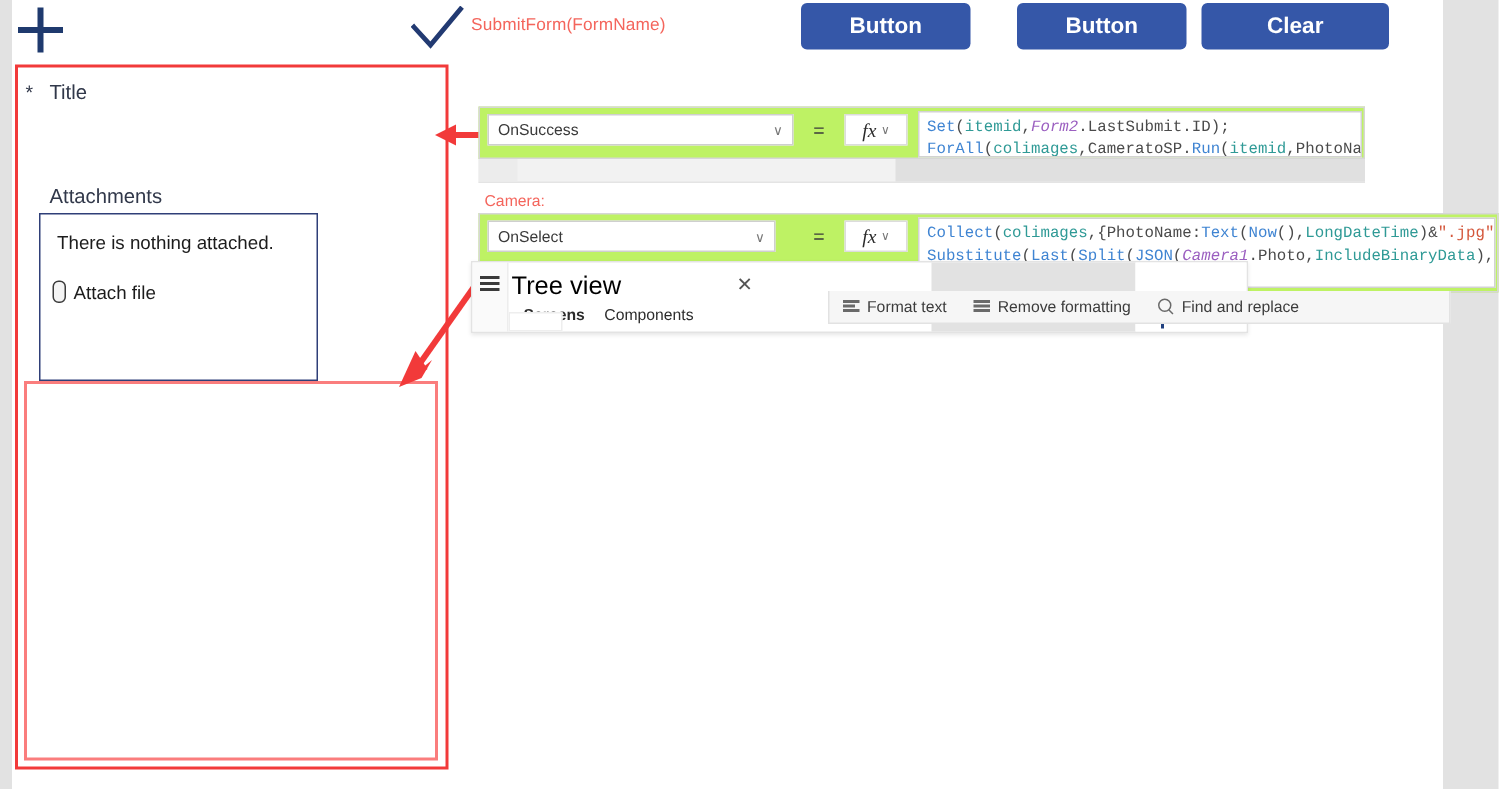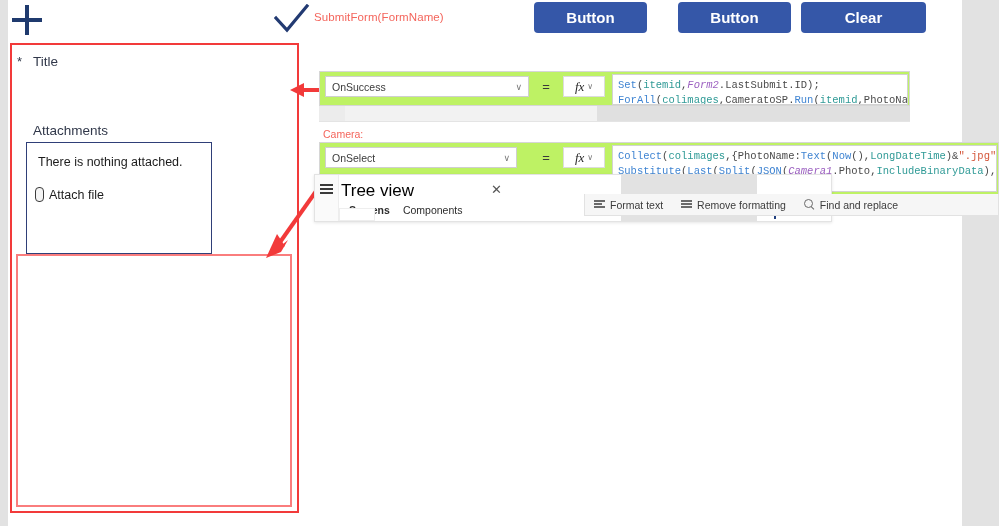--- a/index.html
+++ b/index.html
@@ -183,21 +183,21 @@
   .tp-grayblk{position:absolute;left:306px;top:0;width:136px;height:46px;background:#e2e2e2;}
   .tp-whiteblk{position:absolute;left:442px;top:0;width:74px;height:46px;background:#ffffff;}
   .tp-plus{position:absolute;left:448px;top:22px;width:24px;height:22px;}
   .tp-plus::before,.tp-plus::after{content:"";position:absolute;background:#21407f;}
   .tp-plus::before{left:11px;top:0;width:2px;height:22px;}
   .tp-plus::after{left:0;top:16px;width:24px;height:2px;}
   .tp-smallbox{position:absolute;left:24px;top:33px;width:36px;height:13px;background:#fff;border:1px solid #eee;box-sizing:border-box;}
 
   
   .fmtbar{
-    position:absolute;left:584px;top:194px;width:415px;height:22px;
+    position:absolute;left:552px;top:194px;width:415px;height:22px;
     background:#f6f6f6;border:1px solid #e2e2e2;border-top:none;box-sizing:border-box;
     display:flex;align-items:center;padding-left:9px;gap:18px;
   }
   .fmt-item{display:flex;align-items:center;gap:5px;font-size:10.5px;color:#3c3c3c;cursor:pointer;white-space:nowrap;}
   .ic-fmt{width:11px;height:9px;position:relative;}
   .ic-fmt span{display:block;height:1.5px;background:#6a6a6a;margin-bottom:1.6px;}
   .ic-fmt span:nth-child(1){width:11px;} .ic-fmt span:nth-child(2){width:8px;} .ic-fmt span:nth-child(3){width:11px;}
   .ic-rm{width:11px;height:9px;}
   .ic-rm span{display:block;height:1.5px;background:#6a6a6a;margin-bottom:1.6px;width:11px;}
   .ic-find{width:11px;height:11px;position:relative;}

